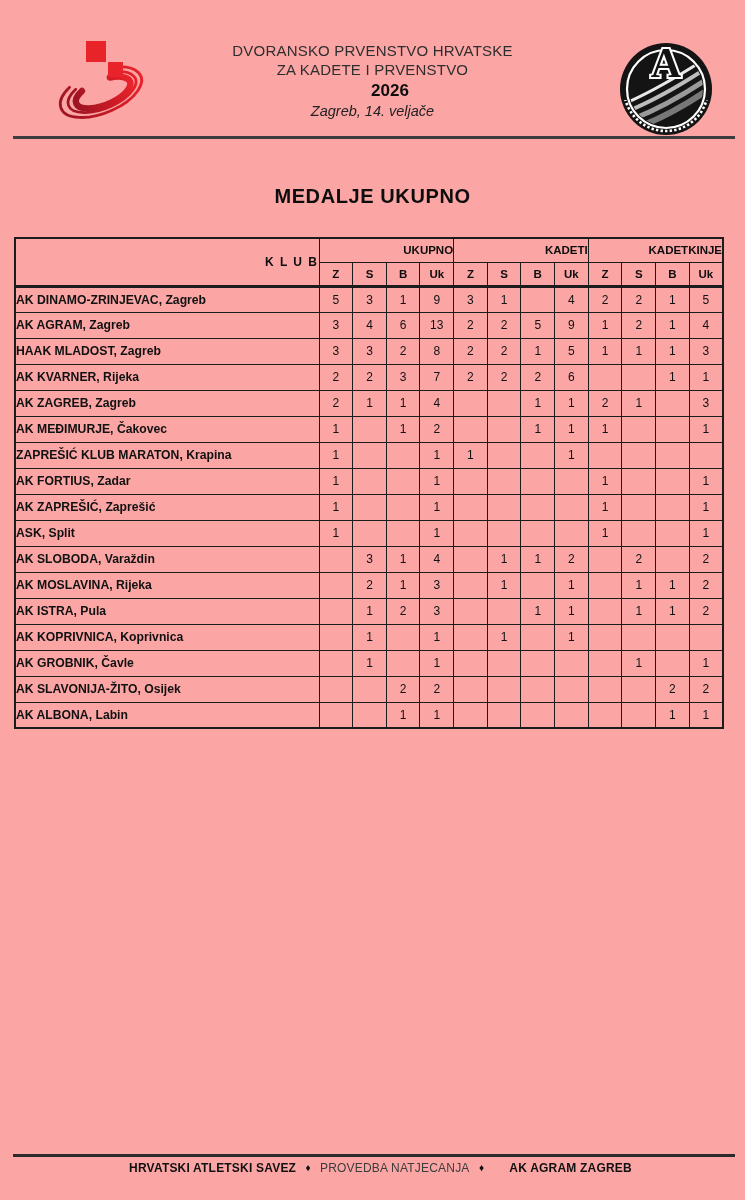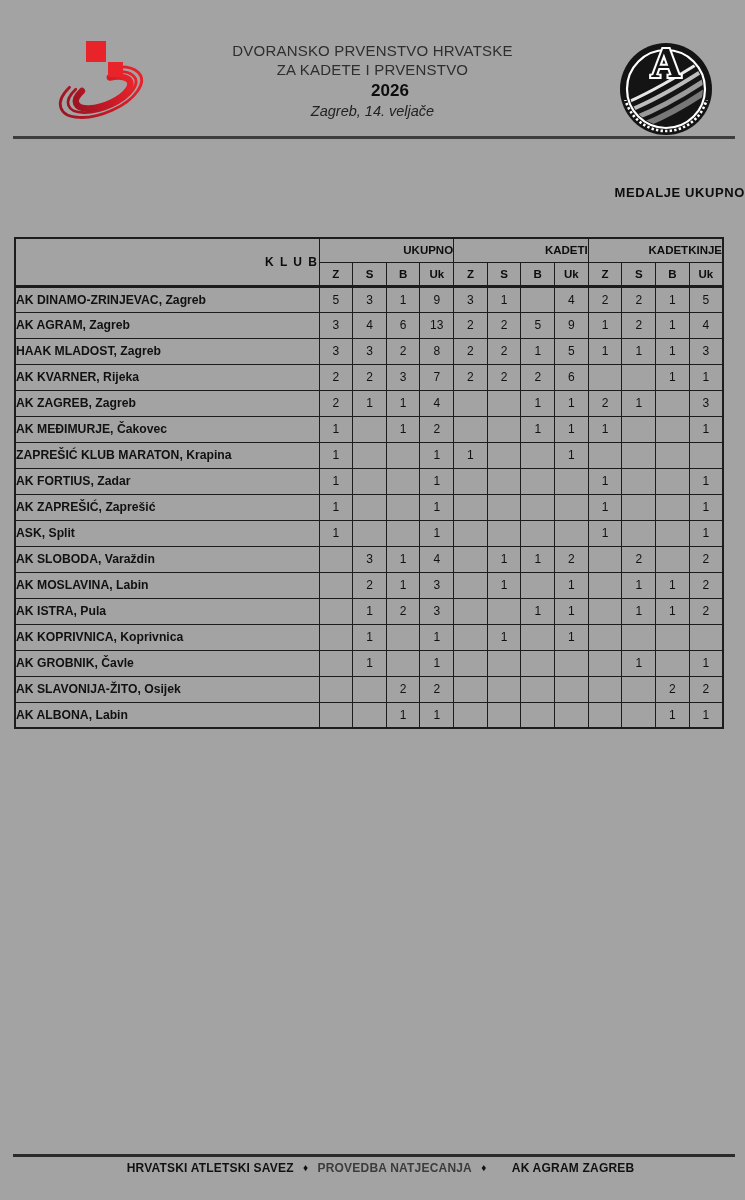--- a/index.html
+++ b/index.html
@@ -1,20 +1,20 @@
 <!DOCTYPE html>
 <html><head>
 <meta charset="utf-8">
 <style>
   * { margin:0; padding:0; box-sizing:border-box; }
   html,body { background:#ffffff; }
   .page {
     position:relative;
     width:745px; height:1200px;
-    background:#a3a3a3;
+    background:#fca5a5;
     font-family:"Liberation Sans", sans-serif;
     color:#111;
     overflow:hidden;
   }
   
   .doc-header-text {
     position:absolute; top:41px; left:0; width:100%;
     text-align:center; line-height:19px;
   }
   .doc-header-text .line { font-size:15px; color:#2e2e2e; letter-spacing:0.2px; }
@@ -22,21 +22,21 @@
   .doc-header-text .venue { font-size:14.5px; font-style:italic; color:#222; margin-top:2px; }
   .logo-left  { position:absolute; left:56px;  top:36px; width:120px; height:94px; }
   .logo-right { position:absolute; left:616px; top:37px; width:100px; height:100px; }
   .rule-top {
     position:absolute; left:13px; top:136px; width:722px; height:3px;
     background:#3d3d3d;
   }
   
   .section-title {
     position:absolute; top:185px; left:0; width:100%;
-    text-align:right; font-size:13px; font-weight:bold;
+    text-align:center; font-size:20px; font-weight:bold;
     letter-spacing:0.6px; color:#0d0d0d;
   }
   
   .table-wrap { position:absolute; left:14px; top:237px; }
   table.medals {
     border-collapse:collapse; table-layout:fixed; width:710px;
     border:2px solid #1c1c1c;
   }
   table.medals col.club-col { width:304px; }
   table.medals th, table.medals td {
@@ -56,21 +56,21 @@
   
   .rule-bottom {
     position:absolute; left:13px; top:1154px; width:722px; height:2.5px;
     background:#2b2b2b;
   }
   .doc-footer {
     position:absolute; top:1161px; left:0; width:100%;
     text-align:center; font-size:12px; color:#111;
   }
   .doc-footer .b { font-weight:bold; letter-spacing:0.2px;padding-left:16px; }
-  .doc-footer .mid { font-weight:bold; color:#3c3c3c; letter-spacing:0.2px;text-align:center; }
+  .doc-footer .mid { font-weight:normal; color:#3c3c3c; letter-spacing:0.2px;text-align:center; }
   .doc-footer .diamond { font-size:10px; color:#111; margin:0 6px; vertical-align:1px; }
 </style>
 </head>
 <body>
 
 <div class="page">
 
   <div class="logo-left">
     <svg viewBox="0 0 120 94" width="120" height="94">
       <defs>
@@ -312,21 +312,21 @@
             <td></td>
             <td>1</td>
             <td>1</td>
             <td>2</td>
             <td></td>
             <td>2</td>
             <td></td>
             <td>2</td>
           </tr>
           <tr>
-            <td class="club">AK MOSLAVINA, Labin</td>
+            <td class="club">AK MOSLAVINA, Rijeka</td>
             <td></td>
             <td>2</td>
             <td>1</td>
             <td>3</td>
             <td></td>
             <td>1</td>
             <td></td>
             <td>1</td>
             <td></td>
             <td>1</td>

